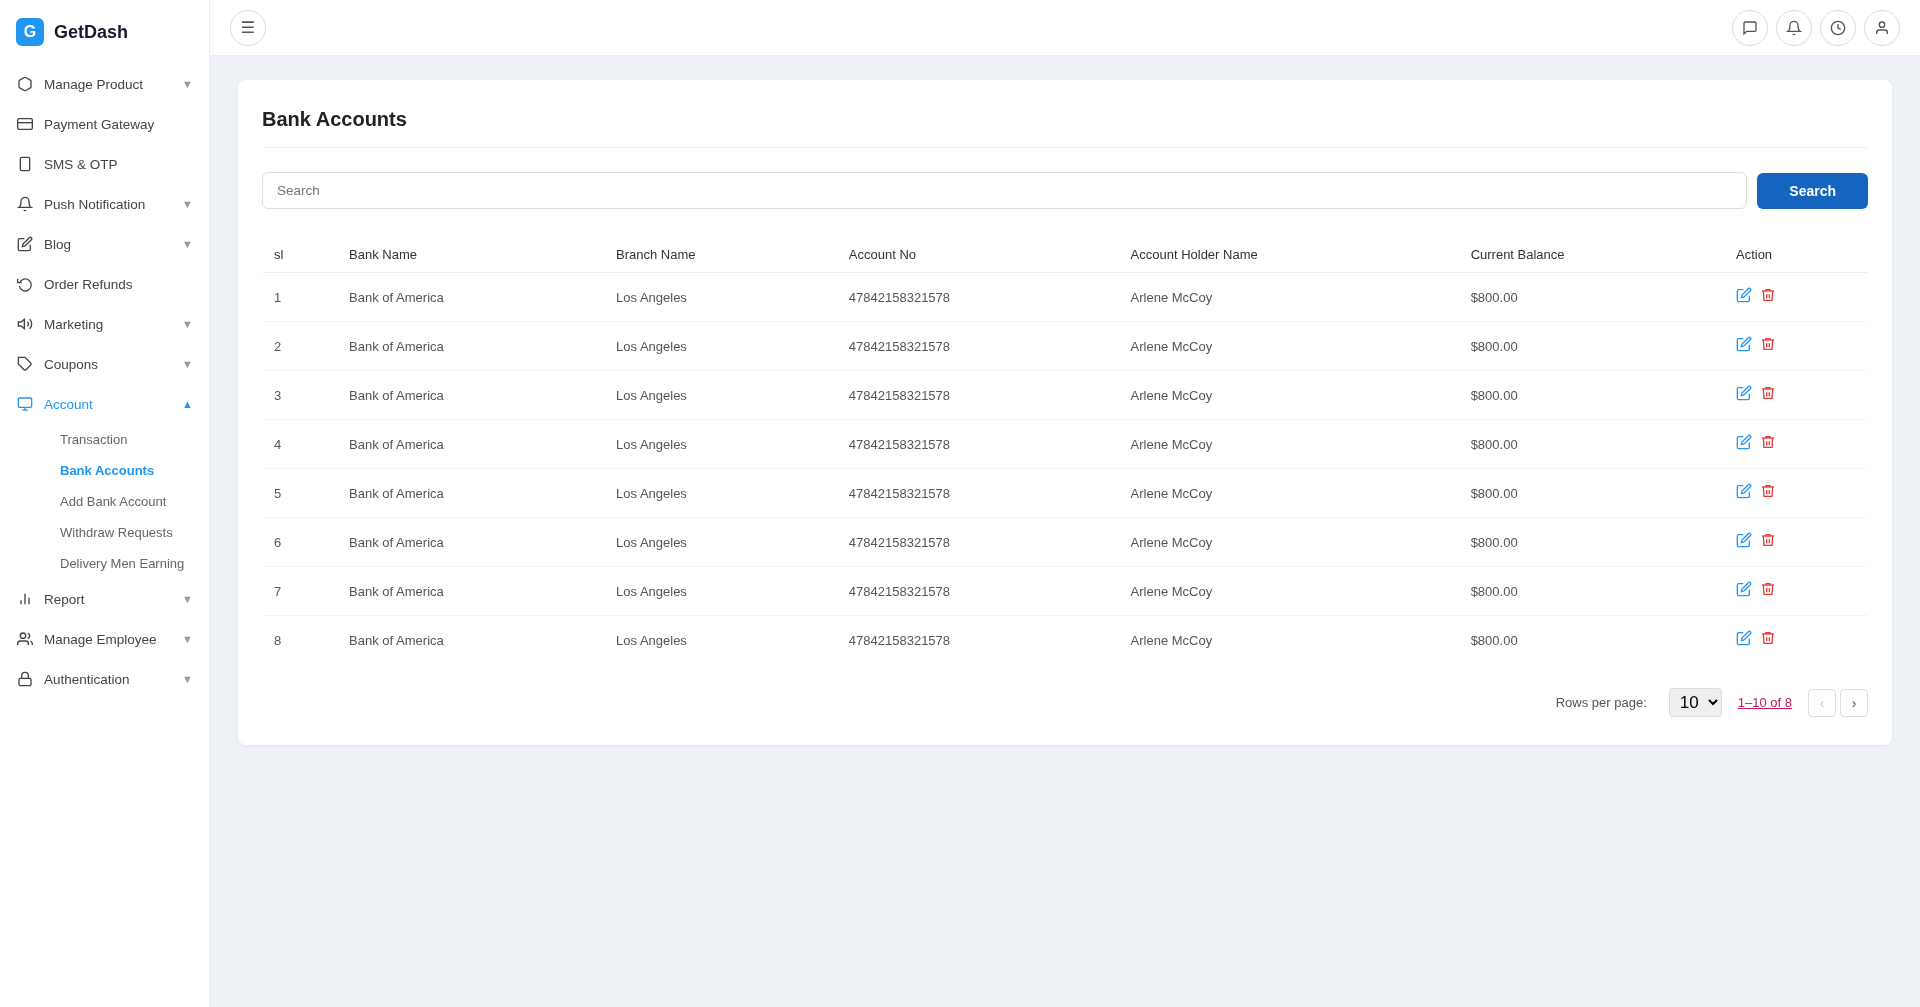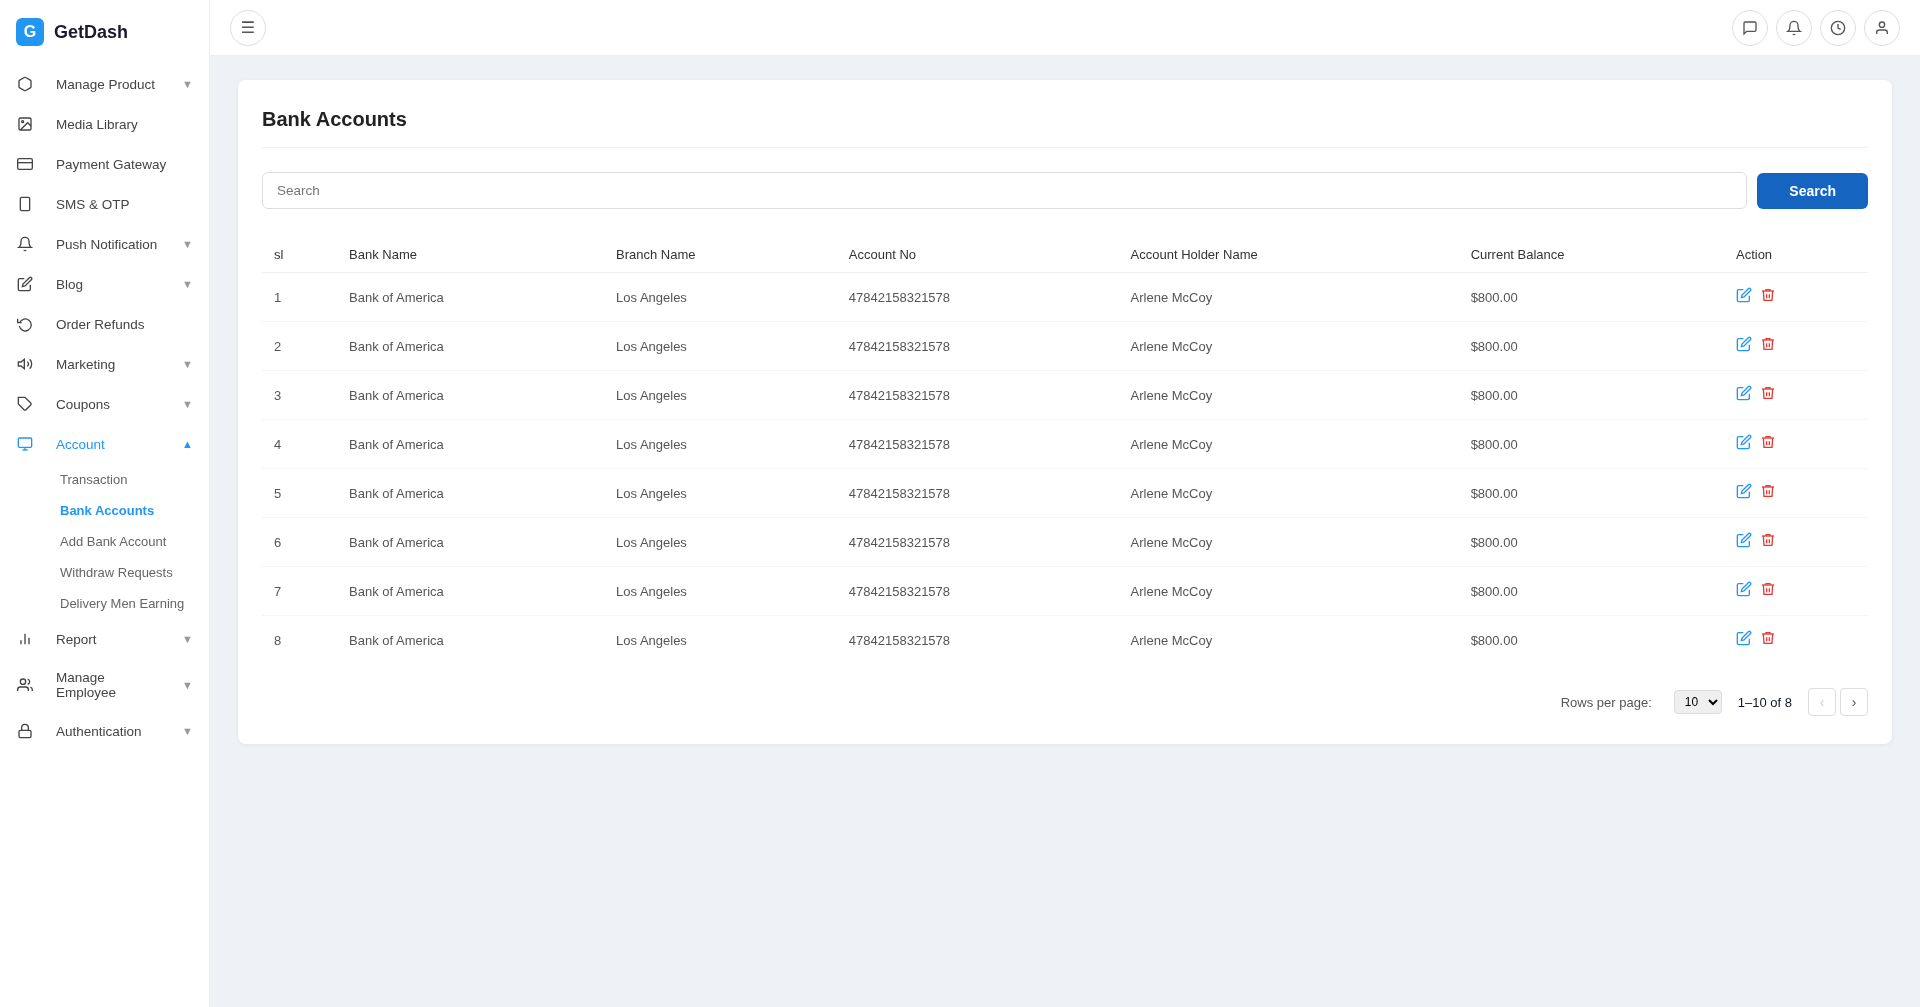--- a/index.html
+++ b/index.html
@@ -33,21 +33,21 @@
       display: flex; align-items: center; justify-content: center;
       color: #fff; font-size: 16px; font-weight: bold;
     }
     .sidebar-item {
       display: flex;
       align-items: center;
       padding: 11px 16px;
       cursor: pointer;
       font-size: 13.5px;
       color: #444;
-      gap: 22px;
+      gap: 10px;
       position: relative;
     }
     .sidebar-item.active { color: #2196f3; }
     .sidebar-item .item-icon { width: 18px; height: 18px; display: flex; align-items: center; justify-content: center; color: inherit; flex-shrink: 0; }
     .sidebar-item .chevron { margin-left: auto; font-size: 11px; color: #999; }
     .sidebar-item.active .chevron { color: #2196f3; }
 
     .sub-items { padding-left: 60px; }
     .sub-item {
       padding: 8px 16px 8px 0;
@@ -189,24 +189,24 @@
       margin-top: 24px;
       gap: 16px;
       font-size: 13px;
       color: #555;
     }
     .rows-per-page { display: flex; align-items: center; gap: 22px; }
     .rows-select {
       border: 1px solid #ddd;
       border-radius: 4px;
       padding: 3px 6px;
-      font-size: 12px;
-      cursor: pointer;
-    }
-    .pagination-info { color: #0f172a; }
+      font-size: 17px;
+      cursor: pointer;
+    }
+    .pagination-info { color: #be185d; text-decoration: underline; }
     .pagination-btns { display: flex; gap: 4px; }
     .pag-btn {
       width: 28px; height: 28px;
       border: 1px solid #ddd;
       border-radius: 4px;
       background: #fff;
       display: flex; align-items: center; justify-content: center;
       cursor: pointer;
       color: #555;
       font-size: 14px;
@@ -226,31 +226,20 @@
 
   <div id="sidebar-nav">
       <div class="sidebar-item">
     <span class="item-icon">
           <svg width="16" height="16" viewBox="0 0 24 24" fill="none" stroke="currentColor" stroke-width="2">
             <path d="M21 16V8a2 2 0 0 0-1-1.73l-7-4a2 2 0 0 0-2 0l-7 4A2 2 0 0 0 3 8v8a2 2 0 0 0 1 1.73l7 4a2 2 0 0 0 2 0l7-4A2 2 0 0 0 21 16z"></path>
           </svg>
         </span>
     <span>Manage Product</span>
     <span class="chevron">▼</span>
-  </div>
-      <div class="sidebar-item">
-    <span class="item-icon">
-          <svg width="16" height="16" viewBox="0 0 24 24" fill="none" stroke="currentColor" stroke-width="2">
-            <rect x="3" y="3" width="18" height="18" rx="2"></rect>
-            <circle cx="8.5" cy="8.5" r="1.5"></circle>
-            <polyline points="21 15 16 10 5 21"></polyline>
-          </svg>
-        </span>
-    <span>Media Library</span>
-
   </div>
       <div class="sidebar-item">
     <span class="item-icon">
           <svg width="16" height="16" viewBox="0 0 24 24" fill="none" stroke="currentColor" stroke-width="2">
             <rect x="1" y="4" width="22" height="16" rx="2"></rect>
             <line x1="1" y1="10" x2="23" y2="10"></line>
           </svg>
         </span>
     <span>Payment Gateway</span>
 

